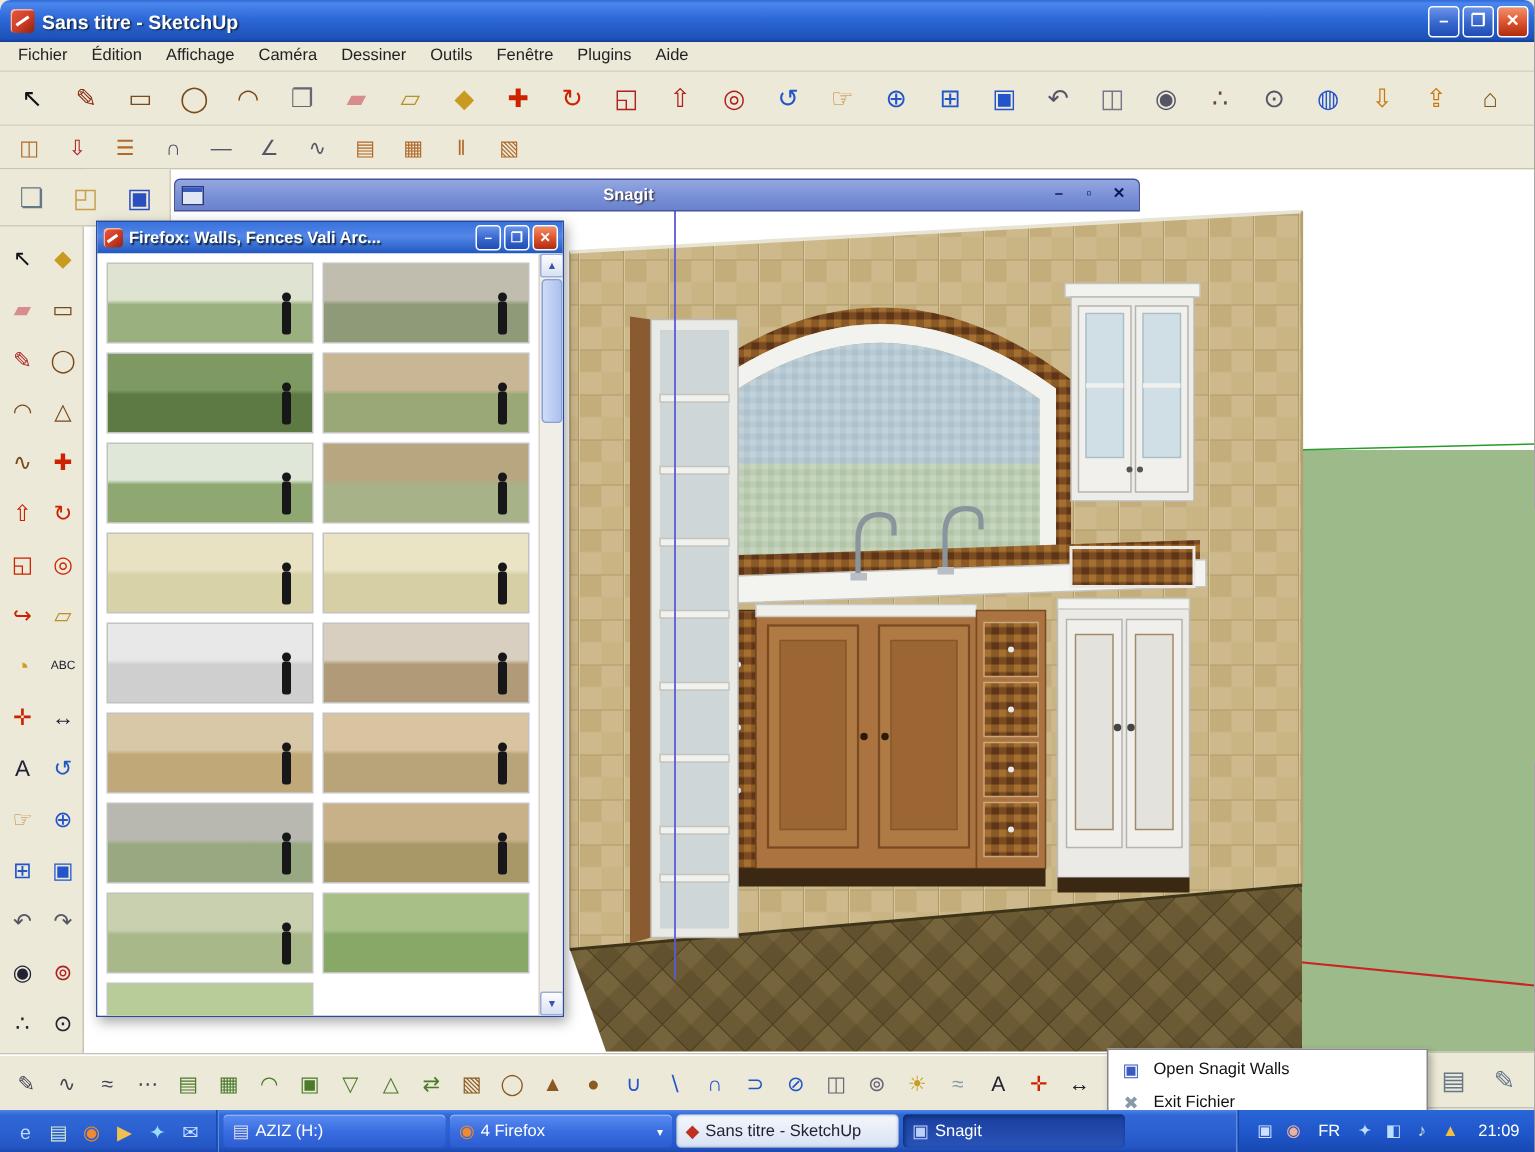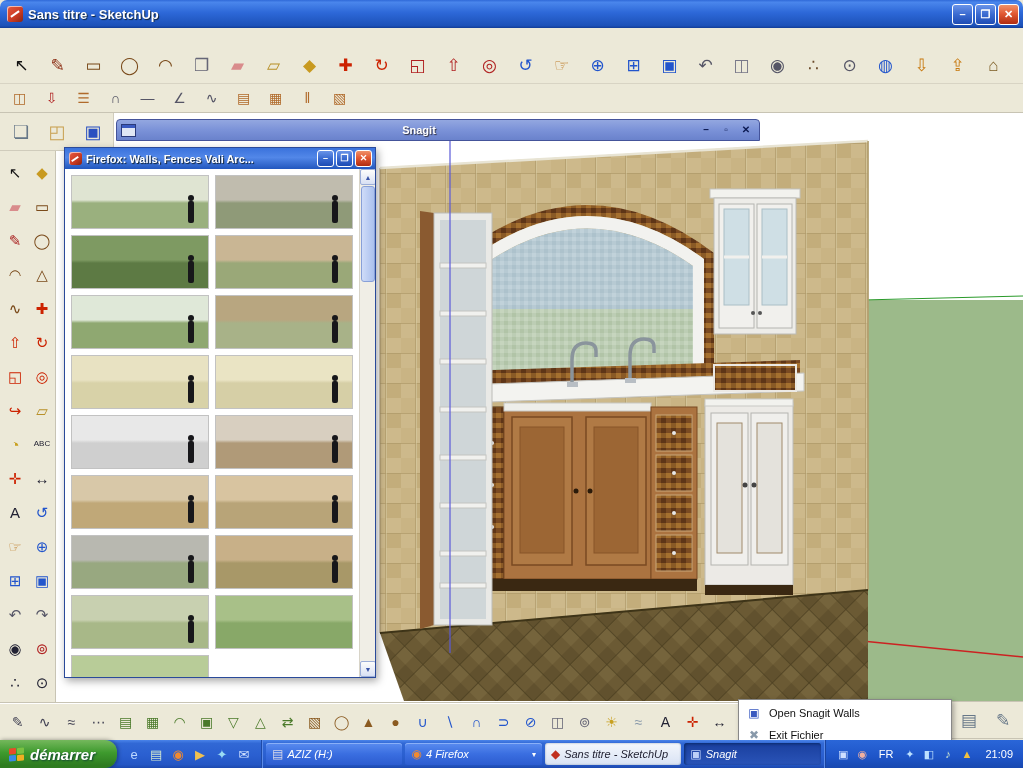--- a/index.html
+++ b/index.html
@@ -90,21 +90,21 @@
   .win-logo i{display:block;border-radius:1px;}
   .win-logo i:nth-child(1){background:#e84a2a;} .win-logo i:nth-child(2){background:#7ac142;}
   .win-logo i:nth-child(3){background:#3a8ae8;} .win-logo i:nth-child(4){background:#f0b023;}
   .quick-launch{display:flex;align-items:center;padding:0 6px;border-right:1px solid #1e4aa8;box-shadow:1px 0 0 #5a8ae8;}
   .quick-launch .tbtn{width:20px;height:22px;font-size:13px;color:#fff;}
   .tasks{display:flex;align-items:center;gap:3px;padding:0 4px;flex:1 1 auto;overflow:hidden;}
   .task{display:flex;align-items:center;gap:4px;width:148px;height:22px;padding:0 6px;border-radius:3px;box-sizing:border-box;
     font-size:11px;color:#fff;overflow:hidden;white-space:nowrap;
     background:linear-gradient(180deg,#5a8cf0 0%,#3a6ee0 50%,#2c5cd0 100%);box-shadow:inset 0 1px 0 #8ab0f8;}
   .task-ico{font-size:12px;flex:0 0 auto;}
-  .task-label{flex:1 1 auto;overflow:hidden;text-overflow:ellipsis;font-style:italic;}
+  .task-label{flex:1 1 auto;overflow:hidden;text-overflow:ellipsis;}
   .task-arrow{font-size:8px;flex:0 0 auto;}
   .task.st-active{background:linear-gradient(180deg,#f4f7fc,#d8e2f4);color:#223;box-shadow:inset 0 0 2px #89a;}
   .task.st-pressed{background:linear-gradient(180deg,#1a3f9e,#2a54b8);box-shadow:inset 1px 1px 3px #0a2a6a;}
   .tray{display:flex;align-items:center;gap:3px;margin-left:auto;padding:0 10px 0 8px;
     background:linear-gradient(180deg,#2a66d8 0%,#1e55c8 60%,#1848b0 100%);border-left:1px solid #1a44a0;box-shadow:-1px 0 0 #5a8ae8;}
   .tray-icons{display:flex;align-items:center;}
   .tray-icons .tbtn{width:17px;height:22px;font-size:11px;}
   .tray-lang{color:#fff;font-size:11px;padding:0 4px;}
   .tray-time{color:#fff;font-size:11px;padding-left:6px;}
 </style>
@@ -124,20 +124,39 @@
   <span class="wbtn">
           <span class="glyph">❐</span>
         </span>
 
   <span class="wbtn">
           <span class="glyph">✕</span>
         </span>
 </span>
   </div>
 
+  <div class="menubar">
+  <span class="menu-item">Fichier</span>
+
+  <span class="menu-item">Édition</span>
+
+  <span class="menu-item">Affichage</span>
+
+  <span class="menu-item">Caméra</span>
+
+  <span class="menu-item">Dessiner</span>
+
+  <span class="menu-item">Outils</span>
+
+  <span class="menu-item">Fenêtre</span>
+
+  <span class="menu-item">Plugins</span>
+
+  <span class="menu-item">Aide</span>
+</div>
 
   <div class="toolbar tb-main">
   <span class="tbtn">
         <span class="glyph" style="color: rgb(17, 17, 17);">↖</span>
       </span>
 
   <span class="tbtn">
         <span class="glyph" style="color: rgb(138, 42, 16);">✎</span>
       </span>
 
@@ -832,29 +851,20 @@
   <span class="tbtn">
         <span class="glyph" style="color: rgb(102, 119, 136);">▤</span>
       </span>
 
   <span class="tbtn">
         <span class="glyph" style="color: rgb(102, 119, 136);">✎</span>
       </span>
 </div>
 
   <div class="taskbar">
-    <div class="start-btn">
-      <span class="win-logo">
-          <i></i>
-          <i></i>
-          <i></i>
-          <i></i>
-        </span>
-      <span>démarrer</span>
-    </div>
     <div class="quick-launch">
   <span class="tbtn">
           <span class="glyph" style="color: rgb(188, 216, 255);">e</span>
         </span>
 
   <span class="tbtn">
           <span class="glyph" style="color: rgb(207, 228, 207);">▤</span>
         </span>
 
   <span class="tbtn">

